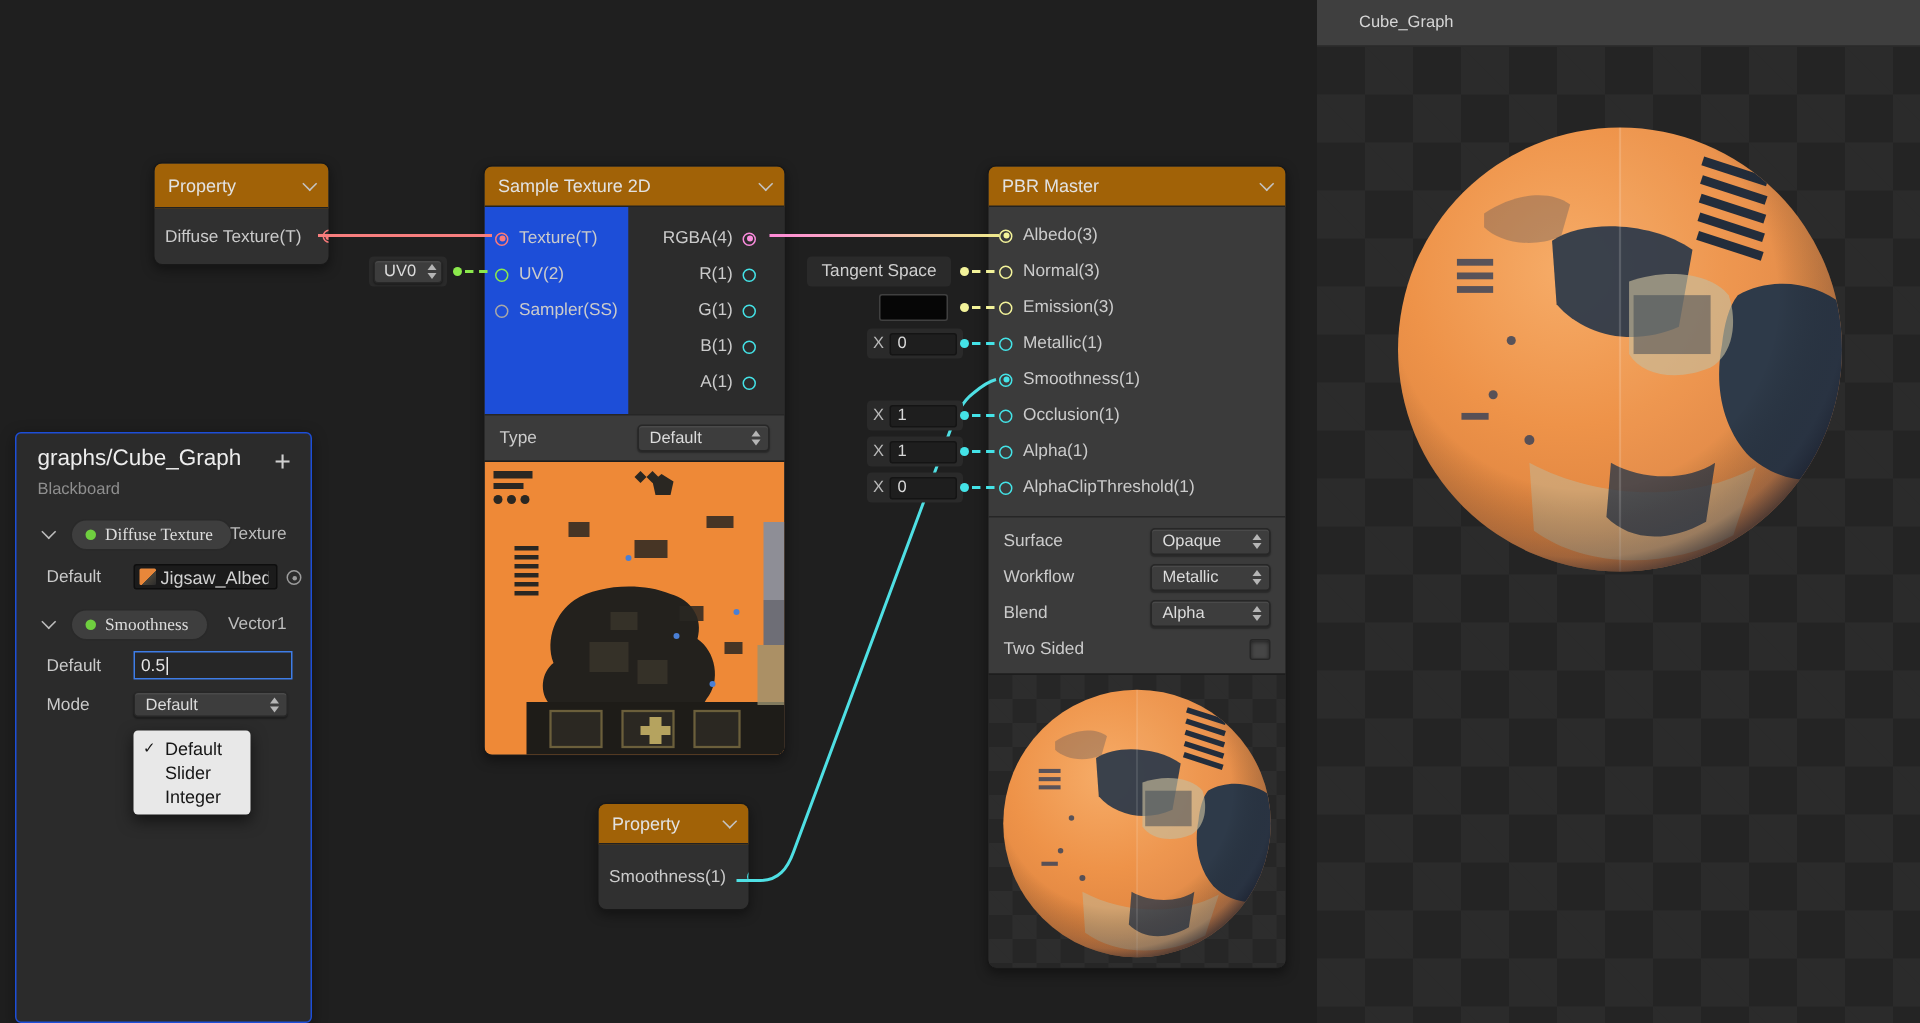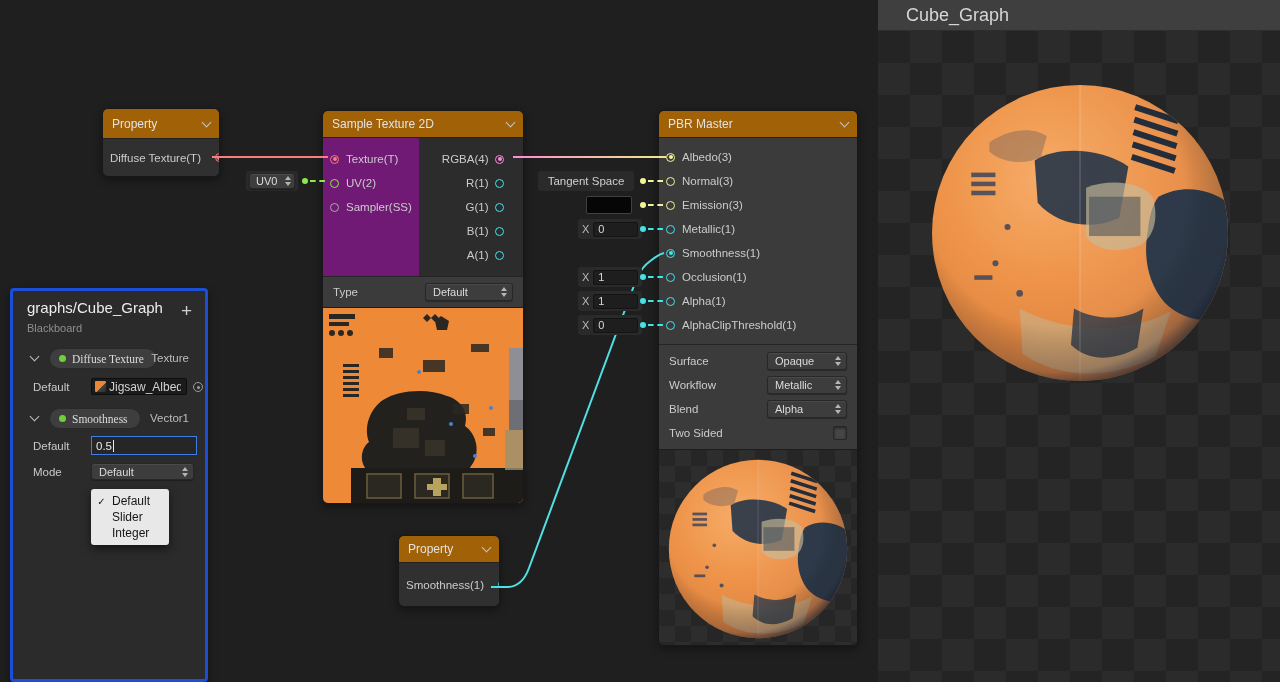--- a/index.html
+++ b/index.html
@@ -26,21 +26,21 @@
   
   .dropdown { background:#3D3D3D; border:1px solid #272727; border-radius:3px; height:18px;
           display:flex; align-items:center; padding:0 5px 0 7px; color:#DCDCDC; font-size:11px;
           box-shadow:inset 0 1px 0 rgba(255,255,255,.07), 0 1px 1px rgba(0,0,0,.3); white-space:nowrap; }
   .dda { margin-left:auto; display:flex; flex-direction:column; align-items:center; gap:2px; padding-left:6px; }
   .dda::before { content:""; border-left:3px solid transparent; border-right:3px solid transparent; border-bottom:4px solid #B5B5B5; }
   .dda::after  { content:""; border-left:3px solid transparent; border-right:3px solid transparent; border-top:4px solid #B5B5B5; }
   
   #node-sample { left:322px; top:110px; width:202px; height:394px; }
   .st-cols { display:flex; height:138px; }
-  .st-in  { width:110px; background:#701a75; padding-top:9px; }
+  .st-in  { width:110px; background:#1d4ed8; padding-top:9px; }
   .st-out { flex:1; background:#2C2C2C; padding-top:9px; }
   .st-out .nrow { justify-content:flex-end; padding:0 23px; }
   .st-type { height:31px; background:#3B3B3B; border-top:1px solid #262626;
           display:flex; align-items:center; padding:0 10px; color:#CBCBCB; font-size:11.5px; }
   .st-type .dropdown { margin-left:auto; width:88px; }
   .st-preview { height:196px; border-top:1px solid #1D1D1D; }
   .st-preview svg { display:block; }
   
   #node-pbr { left:658px; top:110px; width:200px; height:536px; }
   .pbr-ports { background:#3B3B3B; padding:7px 0; }
@@ -71,21 +71,21 @@
         color:#D8D8D8; font-size:11px; padding:0 4px; display:flex; align-items:center; }
   #w-metallic { top:219px; } #w-occlusion { top:267px; } #w-alpha { top:291px; } #w-alphaclip { top:315px; }
   .stub-dot { position:absolute; width:6px; height:6px; border-radius:50%; z-index:25; }
   .stub-dash { position:absolute; width:15px; height:0; border-top:2px dashed #999; z-index:25; }
   .sc-green { background:#8BE94C; } .sc-yellow { background:#F3F39A; } .sc-cyan { background:#44E3E7; }
   .sd-green { border-color:#8BE94C; } .sd-yellow { border-color:#F3F39A; } .sd-cyan { border-color:#44E3E7; }
   
   #wire-layer { position:absolute; left:0; top:0; z-index:11; pointer-events:none; }
   
   #blackboard { position:absolute; left:10px; top:288px; width:198px; height:394px;
-        background:#2B2B2B; border:3px solid #1d4ed8; border-radius:4px; z-index:12;
+        background:#2B2B2B; border:1px solid #1d4ed8; border-radius:4px; z-index:12;
         box-shadow:0 3px 10px rgba(0,0,0,.4); }
   .bb-title { position:absolute; left:14px; top:8px; font-size:15px; color:#EDEDED; }
   .bb-plus { position:absolute; right:13px; top:10px; font-size:19px; font-weight:300; color:#CFCFCF; line-height:1; }
   .bb-sub { position:absolute; left:14px; top:31px; font-size:11px; color:#8F8F8F; }
   .bb-fold { position:absolute; width:7px; height:7px; border-right:1.6px solid #BDBDBD;
         border-bottom:1.6px solid #BDBDBD; transform:rotate(45deg); }
   .pill { position:absolute; display:inline-flex; align-items:center; gap:6px; height:21px;
         background:#3E3E3E; border:1px solid #292929; border-radius:11px; padding:0 12px 0 9px;
         color:#DDDDDD; font-size:11.5px; white-space:nowrap;font-family:Liberation Serif, serif; }
   .pill .dot { width:7px; height:7px; border-radius:50%; background:#6FCF3F; }
@@ -105,21 +105,21 @@
   .caret { width:1px; height:12px; background:#E8E8E8; margin-left:1px; }
   .bb-dd { position:absolute; left:78px; width:103px; height:17px; }
   
   #mode-menu { position:absolute; left:78px; top:198px; width:78px; background:#E8E8E8;
         border-radius:3px; box-shadow:0 4px 10px rgba(0,0,0,.55); padding:4px 0; z-index:40; }
   .menu-item { height:16px; display:flex; align-items:center; font-size:12px; color:#161616; }
   .menu-check { width:21px; text-align:center; font-size:10px; flex:none; }
   
   #preview-panel { position:absolute; left:878px; top:0; width:402px; height:682px; z-index:8; }
   .pp-header { height:31px; background:#3F3F3F; border-bottom:1px solid #2E2E2E;
-        display:flex; align-items:center; padding-left:28px; color:#D6D6D6; font-size:18px; }
+        display:flex; align-items:center; padding-left:28px; color:#D6D6D6; font-size:11px; }
   .pp-body { position:relative; height:651px; }
   .checker32 { background-color:#242424;
         background-image:linear-gradient(45deg,#2B2B2B 25%,transparent 25%,transparent 75%,#2B2B2B 75%),
                          linear-gradient(45deg,#2B2B2B 25%,transparent 25%,transparent 75%,#2B2B2B 75%);
         background-size:64px 64px; background-position:0 0,32px 32px; }
   .checker16 { background-color:#262626;
         background-image:linear-gradient(45deg,#2D2D2D 25%,transparent 25%,transparent 75%,#2D2D2D 75%),
                          linear-gradient(45deg,#2D2D2D 25%,transparent 25%,transparent 75%,#2D2D2D 75%);
         background-size:32px 32px; background-position:0 0,16px 16px; }
   .sphere-lg { position:absolute; left:51px; top:51px; }

